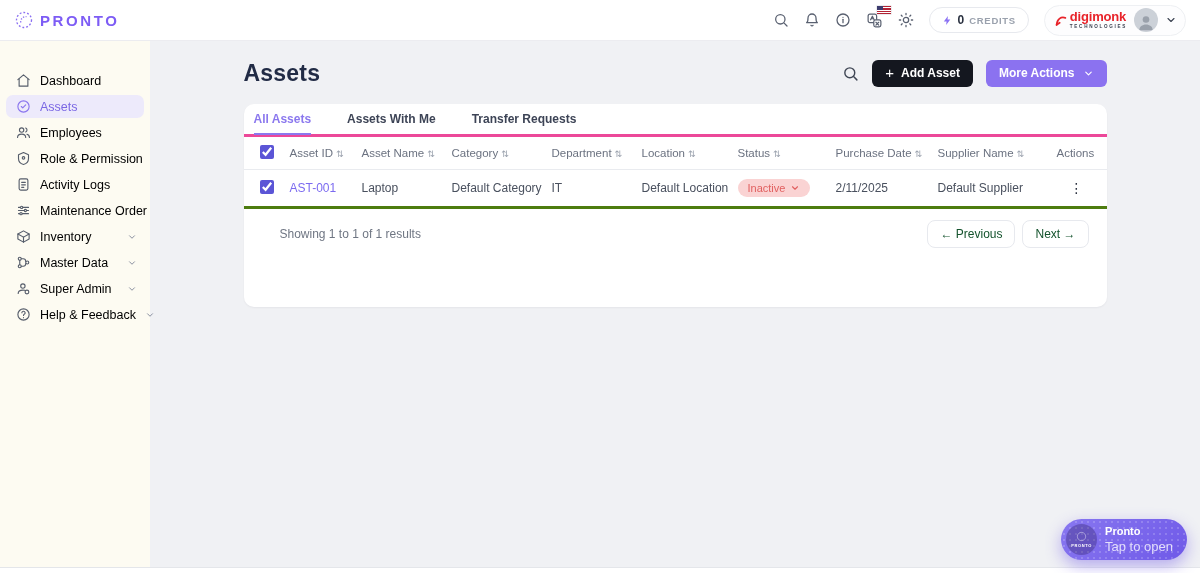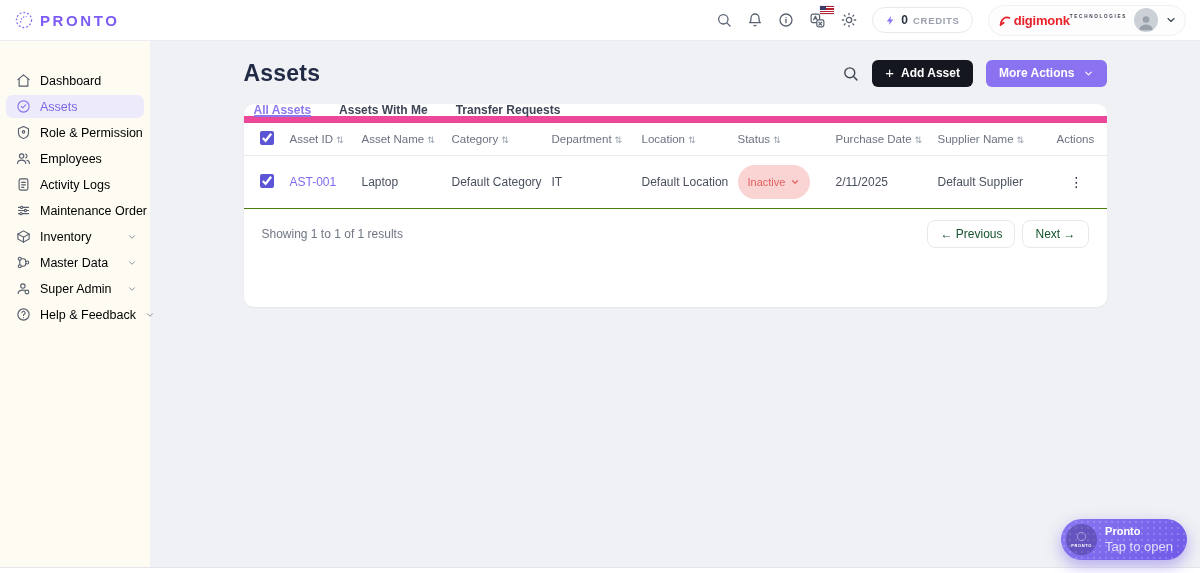--- a/index.html
+++ b/index.html
@@ -41,21 +41,21 @@
     background: #fff; cursor: pointer;
   }
   .credits-count { font-size: 12px; font-weight: 700; color: #2a3140; }
   .credits-label { font-size: 9.5px; font-weight: 700; color: #9aa1ad; letter-spacing: 0.7px; }
   .account-pill {
     height: 31px; border: 1px solid #eef0f3; background: #fdfdfe;
     border-radius: 999px; display: flex; align-items: center; gap: 7px;
     padding: 2px 8px 2px 9px; cursor: pointer;
   }
   .company { display: flex; align-items: center; gap: 2px; }
-  .company-text { display: flex; flex-direction: row; line-height: 1; }
+  .company-text { display: flex; flex-direction: column; line-height: 1; }
   .company-name { color: #e8232a; font-weight: 800; font-size: 13px; letter-spacing: -0.2px; }
   .company-sub { font-size: 4.6px; color: #3a4150; font-weight: 700; letter-spacing: 1.7px; margin-top: 1.5px; }
   .avatar {
     width: 24px; height: 24px; border-radius: 50%; background: #ccd1d8;
     display: flex; align-items: flex-end; justify-content: center; overflow: hidden;
   }
 
   
   .sidebar {
     position: absolute; top: 41px; left: 0; width: 150px; bottom: 6px;
@@ -98,61 +98,61 @@
     font-size: 12px; font-weight: 600; cursor: pointer;
     font-family: inherit;
   }
 
   
   .card {
     margin-top: 16px; background: #fff; border-radius: 10px; height: 203px;
     box-shadow: 0 1px 2px rgba(15,23,42,0.05);
   }
   .tabs {
-    display: flex; gap: 28px; padding: 0 10px; height: 19px;
-    border-bottom: 7px solid #ec4899; align-items: stretch;
+    display: flex; gap: 36px; padding: 0 10px; height: 33px;
+    border-bottom: 3px solid #ec4899; align-items: stretch;
   }
   .tab {
     display: flex; align-items: center; font-size: 12px; font-weight: 600;
     color: #3d4456; cursor: pointer; border-bottom: 2px solid transparent;
     margin-bottom: -1px;
   }
   .tab.active { color: #8b78ee; border-bottom-color: #8b78ee; }
 
   table { width: 100%; border-collapse: collapse; table-layout: fixed; }
   thead th {
     text-align: left; font-size: 11.5px; font-weight: 500; color: #6b7280;
     padding: 8px 6px; border-bottom: 1px solid #e9ebef; white-space: nowrap;
     cursor: pointer;
   }
   tbody td {
     font-size: 12px; color: #49505e; padding: 9px 6px;
-    border-bottom: 1px solid #4d7c0f; white-space: nowrap; overflow: hidden;
+    border-bottom: 3px solid #4d7c0f; white-space: nowrap; overflow: hidden;
   }
   .cell-check { padding-left: 16px !important; }
   input[type="checkbox"] {
     width: 14px; height: 14px; accent-color: #5b55d6; cursor: pointer;
   }
   .sort-glyph { font-size: 9px; color: #9aa1ad; margin-left: 3px; }
   .asset-link { color: #7b6af0; text-decoration: none; cursor: pointer; }
   .status-badge {
     display: inline-flex; align-items: center; gap: 5px;
     background: #fad3d3; color: #e15f5f; border-radius: 999px;
-    padding: 11px 10px; font-size: 11px; font-weight: 500; cursor: pointer;
+    padding: 3px 10px; font-size: 11px; font-weight: 500; cursor: pointer;
   }
   .kebab {
     color: #2c3340; font-size: 14px; cursor: pointer; line-height: 1;
     display: inline-block; padding: 0 4px;
   }
   .td-actions { text-align: center; }
   .th-actions { padding-left: 10px !important; }
 
   .table-footer {
     display: flex; align-items: center; justify-content: space-between;
-    padding: 11px 18px 0 18px;
+    padding: 11px 18px 0 36px;
   }
   .results-summary { font-size: 12px; color: #6f7683; }
   .pager { display: flex; gap: 7px; }
   .pager-btn {
     border: 1px solid #e7e9ee; background: #fff; color: #14532d;
     font-size: 12px; font-weight: 500; border-radius: 8px; padding: 6px 12px;
     cursor: pointer; font-family: inherit;
   }
 
   
@@ -284,36 +284,36 @@
         <svg width="15" height="15" viewBox="0 0 24 24" fill="none" stroke="currentColor" stroke-width="1.8" stroke-linecap="round" stroke-linejoin="round">
           <circle cx="12" cy="12" r="9"></circle>
           <path d="M8.5 12l2.3 2.3L15.5 9.5"></path>
         </svg>
       </span>
     <span class="side-label">Assets</span>
   </div>
   <div class="side-item">
     <span class="s-ic">
         <svg width="15" height="15" viewBox="0 0 24 24" fill="none" stroke="currentColor" stroke-width="1.8" stroke-linecap="round" stroke-linejoin="round">
-          <path d="M12 2.5l8 3.5v6c0 5-3.4 8.4-8 9.5-4.6-1.1-8-4.5-8-9.5V6z"></path>
-          <circle cx="12" cy="11" r="2"></circle>
-        </svg>
-      </span>
-    <span class="side-label">Role &amp; Permission</span>
-  </div>
-  <div class="side-item">
-    <span class="s-ic">
-        <svg width="15" height="15" viewBox="0 0 24 24" fill="none" stroke="currentColor" stroke-width="1.8" stroke-linecap="round" stroke-linejoin="round">
           <circle cx="9" cy="8" r="3.5"></circle>
           <path d="M2.5 20c0-3.6 2.9-5.5 6.5-5.5s6.5 1.9 6.5 5.5"></path>
           <path d="M15.5 4.8a3.5 3.5 0 0 1 0 6.4"></path>
           <path d="M17.5 14.8c2.4.7 4 2.5 4 5.2"></path>
         </svg>
       </span>
     <span class="side-label">Employees</span>
+  </div>
+  <div class="side-item">
+    <span class="s-ic">
+        <svg width="15" height="15" viewBox="0 0 24 24" fill="none" stroke="currentColor" stroke-width="1.8" stroke-linecap="round" stroke-linejoin="round">
+          <path d="M12 2.5l8 3.5v6c0 5-3.4 8.4-8 9.5-4.6-1.1-8-4.5-8-9.5V6z"></path>
+          <circle cx="12" cy="11" r="2"></circle>
+        </svg>
+      </span>
+    <span class="side-label">Role &amp; Permission</span>
   </div>
   <div class="side-item">
     <span class="s-ic">
         <svg width="15" height="15" viewBox="0 0 24 24" fill="none" stroke="currentColor" stroke-width="1.8" stroke-linecap="round" stroke-linejoin="round">
           <rect x="5" y="3" width="14" height="18" rx="2.5"></rect>
           <path d="M9 8.5h6M9 12.5h6M9 16.5h3.5"></path>
         </svg>
       </span>
     <span class="side-label">Activity Logs</span>
   </div>

